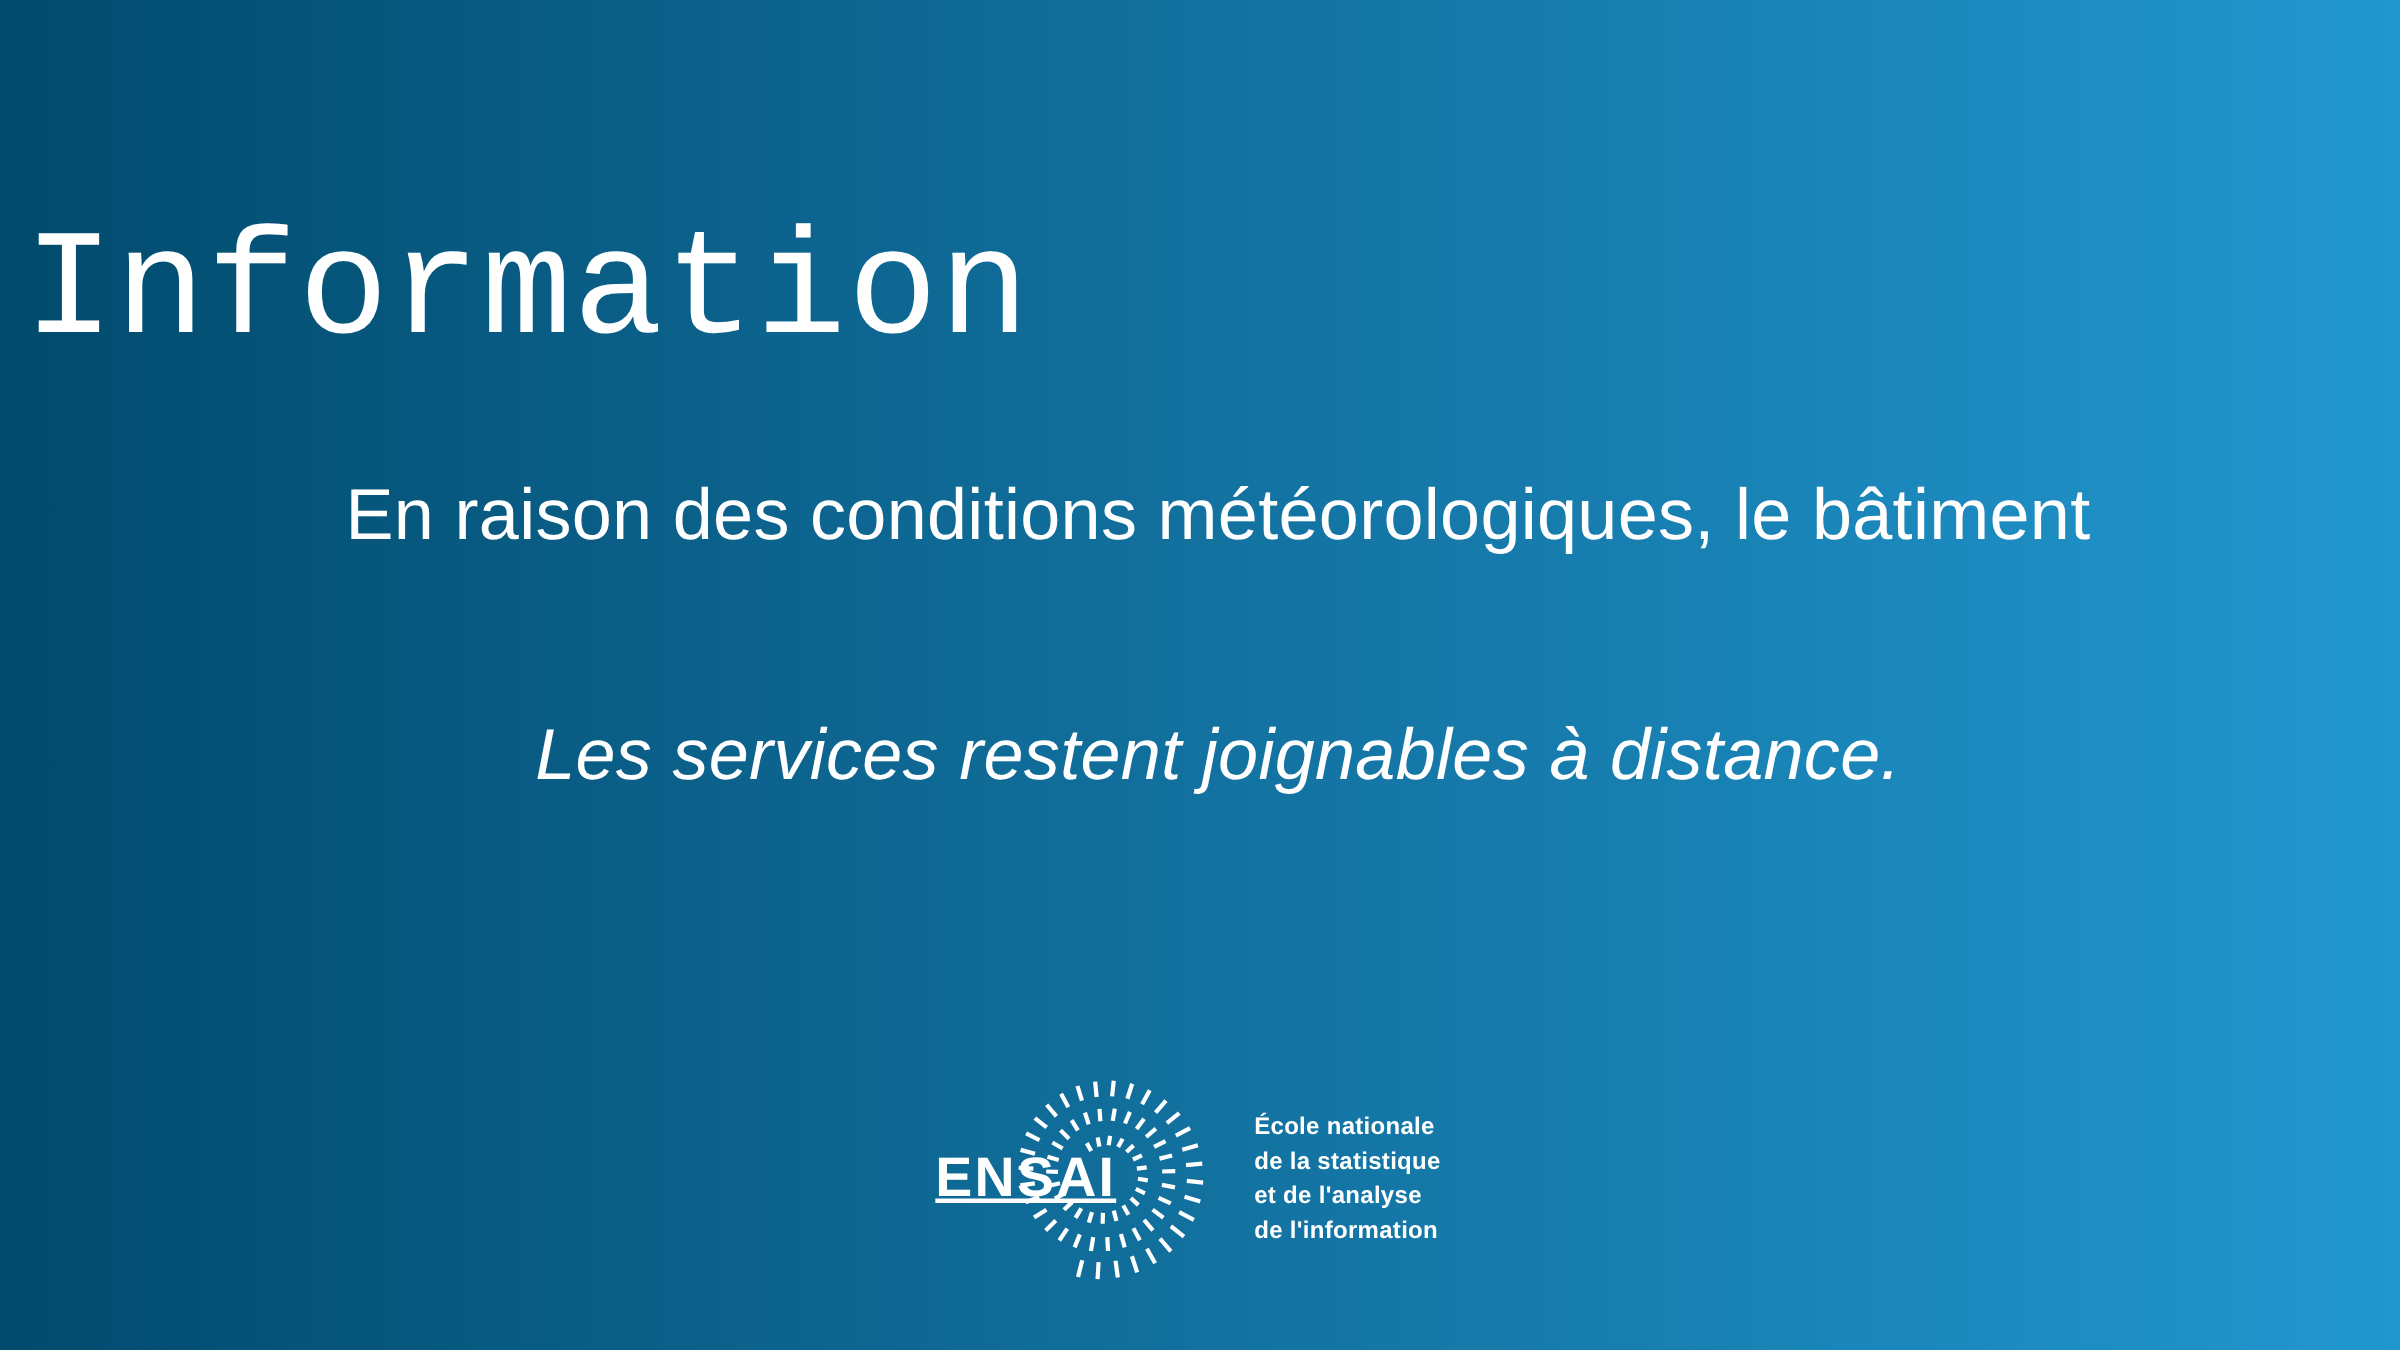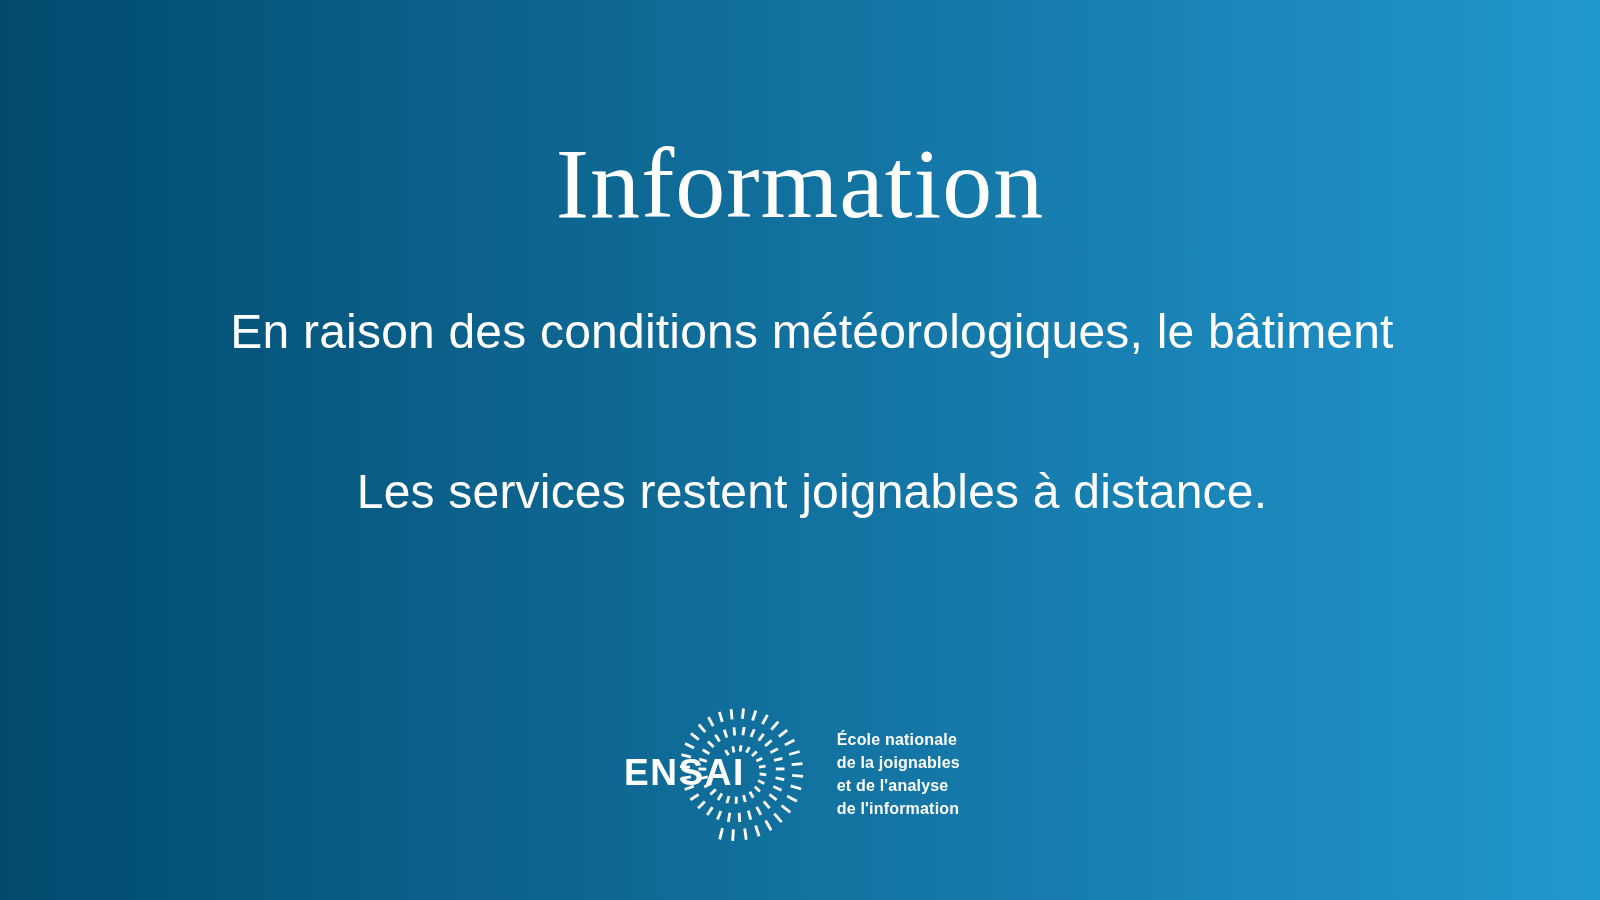--- a/index.html
+++ b/index.html
@@ -14,42 +14,43 @@
     color: #ffffff;
     font-family: "Liberation Sans", sans-serif;
     position: relative;
   }
   .banner {
     width: 1600px;
     height: 900px;
     position: relative;
   }
   .title {
-    margin: 4px;
+    margin: 16px;
     padding-top: 130px;
-    text-align: center;
-    font-family: Liberation Serif, serif;
+    text-align: left;
+    font-family: Liberation Mono, monospace;
     font-weight: 500;
     font-size: 100px;
     line-height: 1.0;
     letter-spacing: 1px;
   }
   .message {
     text-align: center;
     font-size: 48px;
     line-height: 84px;
     font-weight: 400;
     letter-spacing: 0.2px;
     padding-left: 24px;
   }
   .message .para1 {
     margin: 56px 0 0 0;
   }
   .message .para2 {
     margin: 76px 0 0 0;
+    font-style: italic;
   }
   .logo-row {
     position: absolute;
     left: 0;
     top: 690px;
     width: 1600px;
     display: flex;
     justify-content: center;
     align-items: center;
   }
@@ -59,20 +60,21 @@
     transform: translateX(-8px);
   }
   .ensai-acronym {
     font-size: 37px;
     font-weight: 700;
     letter-spacing: 1.5px;
     position: relative;
     z-index: 2;
     line-height: 1;
     padding-bottom: 4px;
+    text-decoration: underline;
   }
   .spiral-svg {
     width: 160px;
     height: 160px;
     margin-left: -88px;
     position: relative;
     z-index: 1;
     display: block;
   }
   .tagline {
@@ -173,20 +175,20 @@
             <line x1="117.3" y1="119.7" x2="124.6" y2="128.2"></line>
             <line x1="108.6" y1="126.5" x2="114.1" y2="136.2"></line>
             <line x1="98.6" y1="131.5" x2="102.1" y2="142.2"></line>
             <line x1="87.7" y1="134.5" x2="89.2" y2="145.7"></line>
             <line x1="76.4" y1="135.4" x2="75.7" y2="146.8"></line>
             <line x1="65.5" y1="134.2" x2="62.7" y2="145.3"></line>
           </g>
         </svg>
       <div class="tagline">
         <div>École nationale</div>
-        <div>de la joignables</div>
+        <div>de la statistique</div>
         <div>et de l'analyse</div>
         <div>de l'information</div>
       </div>
     </div>
   </div>
 
 </div>
 
 </body></html>

